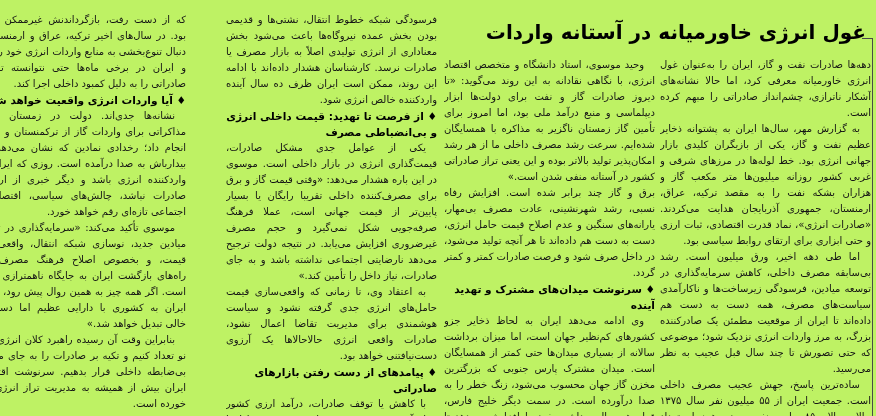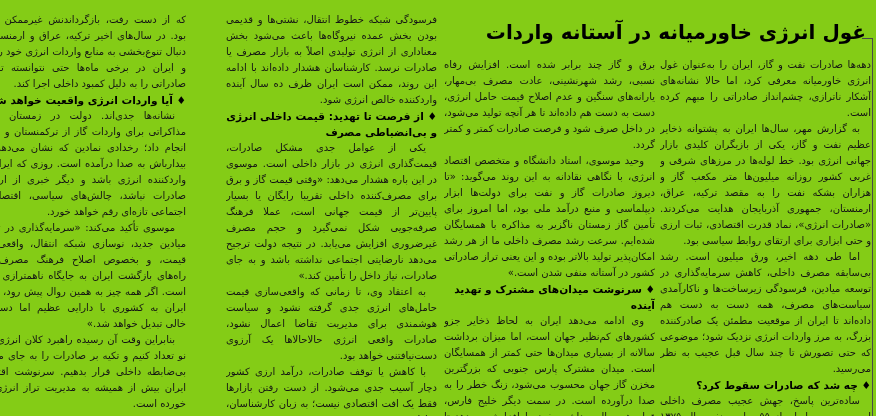--- a/index.html
+++ b/index.html
@@ -5,21 +5,21 @@
   html,body{margin:0;padding:0;}
   body{
     width:876px;height:416px;
     background:#ffffff;
     font-family:"DejaVu Sans",sans-serif;
     color:#141414;
     direction:rtl;
     position:relative;
     overflow:hidden;
   }
-  .page{position:absolute;inset:0;background:#84cc16;}
+  .page{position:absolute;inset:0;background:#bef264;}
   .headline{
     position:absolute;top:3px;right:10px;width:360px;
     font-size:20px;font-weight:bold;color:#000;
     text-align:right;line-height:1.6;
     letter-spacing:-0.2px;
     white-space:nowrap;
   }
   .border-right{
     position:absolute;right:3px;top:38px;bottom:0;width:1px;background:#4a4a4a;
   }
@@ -53,34 +53,34 @@
 
   <h1 class="headline">غول انرژی خاورمیانه در آستانه واردات</h1>
 
   <div class="border-tick"></div>
   <div class="border-right"></div>
 
   <div class="col col-1">
       <div class="p noindent">دهه‌ها صادرات نفت و گاز، ایران را به‌عنوان غول انرژی خاورمیانه معرفی کرد، اما حالا نشانه‌های آشکار ناترازی، چشم‌انداز صادراتی را مبهم کرده است.</div>
       <div class="p">به گزارش مهر، سال‌ها ایران به پشتوانه ذخایر عظیم نفت و گاز، یکی از بازیگران کلیدی بازار جهانی انرژی بود. خط لوله‌ها در مرزهای شرقی و غربی کشور روزانه میلیون‌ها متر مکعب گاز و هزاران بشکه نفت را به مقصد ترکیه، عراق، ارمنستان، جمهوری آذربایجان هدایت می‌کردند. «صادرات انرژی»، نماد قدرت اقتصادی، ثبات ارزی و حتی ابزاری برای ارتقای روابط سیاسی بود.</div>
       <div class="p">اما طی دهه اخیر، ورق میلیون است. رشد بی‌سابقه مصرف داخلی، کاهش سرمایه‌گذاری در توسعه میادین، فرسودگی زیرساخت‌ها و ناکارآمدی سیاست‌های مصرف، همه دست به دست هم داده‌اند تا ایران از موقعیت مطمئن یک صادرکننده بزرگ، به مرز واردات انرژی نزدیک شود؛ موضوعی که حتی تصورش تا چند سال قبل عجیب به نظر می‌رسید.</div>
-      <div class="h">♦ چه شد که صادرات سقوط کرد؟</div>
       <div class="p">ساده‌ترین پاسخ، جهش عجیب مصرف داخلی است. جمعیت ایران از ۵۵ میلیون نفر سال ۱۳۷۵ حالا به بالای ۸۵ میلیون نفر رسیده، همزمان تعداد مشترکین</div>
     </div>
   <div class="col col-2">
+      <div class="p">وحید موسوی، استاد دانشگاه و متخصص اقتصاد انرژی، با نگاهی نقادانه به این روند می‌گوید: «تا دیروز صادرات گاز و نفت برای دولت‌ها ابزار دیپلماسی و منبع درآمد ملی بود، اما امروز برای تأمین گاز زمستان ناگزیر به مذاکره با همسایگان شده‌ایم. سرعت رشد مصرف داخلی ما از هر رشد امکان‌پذیر تولید بالاتر بوده و این یعنی تراز صادراتی کشور در آستانه منفی شدن است.»</div>
       <div class="p noindent">برق و گاز چند برابر شده است. افزایش رفاه نسبی، رشد شهرنشینی، عادت مصرف بی‌مهار، یارانه‌های سنگین و عدم اصلاح قیمت حامل انرژی، دست به دست هم داده‌اند تا هر آنچه تولید می‌شود، در داخل صرف شود و فرصت صادرات کمتر و کمتر گردد.</div>
-      <div class="p">وحید موسوی، استاد دانشگاه و متخصص اقتصاد انرژی، با نگاهی نقادانه به این روند می‌گوید: «تا دیروز صادرات گاز و نفت برای دولت‌ها ابزار دیپلماسی و منبع درآمد ملی بود، اما امروز برای تأمین گاز زمستان ناگزیر به مذاکره با همسایگان شده‌ایم. سرعت رشد مصرف داخلی ما از هر رشد امکان‌پذیر تولید بالاتر بوده و این یعنی تراز صادراتی کشور در آستانه منفی شدن است.»</div>
       <div class="h">♦ سرنوشت میدان‌های مشترک و تهدید آینده</div>
       <div class="p">وی ادامه می‌دهد ایران به لحاظ ذخایر جزو کشورهای کم‌نظیر جهان است، اما میزان برداشت سالانه از بسیاری میدان‌ها حتی کمتر از همسایگان است. میدان مشترک پارس جنوبی که بزرگترین مخزن گاز جهان محسوب می‌شود، زنگ خطر را به صدا درآورده است. در سمت دیگر خلیج فارس، قطر هر سال برداشت خود را افزایش می‌دهد تا ناهمترازی در صادرات روز به روز بیشتر شود.</div>
     </div>
   <div class="col col-3">
       <div class="p noindent">فرسودگی شبکه خطوط انتقال، نشتی‌ها و قدیمی بودن بخش عمده نیروگاه‌ها باعث می‌شود بخش معناداری از انرژی تولیدی اصلاً به بازار مصرف یا صادرات نرسد. کارشناسان هشدار داده‌اند با ادامه این روند، ممکن است ایران ظرف ده سال آینده واردکننده خالص انرژی شود.</div>
       <div class="h center">♦ از فرصت تا تهدید: قیمت داخلی انرژی و بی‌انضباطی مصرف</div>
       <div class="p">یکی از عوامل جدی مشکل صادرات، قیمت‌گذاری انرژی در بازار داخلی است. موسوی در این باره هشدار می‌دهد: «وقتی قیمت گاز و برق برای مصرف‌کننده داخلی تقریبا رایگان یا بسیار پایین‌تر از قیمت جهانی است، عملا فرهنگ صرفه‌جویی شکل نمی‌گیرد و حجم مصرف غیرضروری افزایش می‌یابد. در نتیجه دولت ترجیح می‌دهد نارضایتی اجتماعی نداشته باشد و به جای صادرات، نیاز داخل را تأمین کند.»</div>
       <div class="p">به اعتقاد وی، تا زمانی که واقعی‌سازی قیمت حامل‌های انرژی جدی گرفته نشود و سیاست هوشمندی برای مدیریت تقاضا اعمال نشود، صادرات واقعی انرژی حالاحالاها یک آرزوی دست‌نیافتنی خواهد بود.</div>
+      <div class="h">♦ پیامدهای از دست رفتن بازارهای صادراتی</div>
       <div class="p">با کاهش یا توقف صادرات، درآمد ارزی کشور دچار آسیب جدی می‌شود. از دست رفتن بازارها فقط یک افت اقتصادی نیست؛ به زبان کارشناسان، «بازاری</div>
     </div>
   <div class="col col-4">
       <div class="p noindent">که از دست رفت، بازگرداندنش غیرممکن خواهد بود. در سال‌های اخیر ترکیه، عراق و ارمنستان به دنبال تنوع‌بخشی به منابع واردات انرژی خود رفته‌اند و ایران در برخی ماه‌ها حتی نتوانسته تعهدات صادراتی را به دلیل کمبود داخلی اجرا کند.</div>
       <div class="h">♦ آیا واردات انرژی واقعیت خواهد شد؟</div>
       <div class="p">نشانه‌ها جدی‌اند. دولت در زمستان 1087 مذاکراتی برای واردات گاز از ترکمنستان و روسیه انجام داد؛ رخدادی نمادین که نشان می‌دهد زنگ بیدارباش به صدا درآمده است. روزی که ایران تنها واردکننده انرژی باشد و دیگر خبری از ارزآوری صادرات نباشد، چالش‌های سیاسی، اقتصادی و اجتماعی تازه‌ای رقم خواهد خورد.</div>
       <div class="p">موسوی تأکید می‌کند: «سرمایه‌گذاری در توسعه میادین جدید، نوسازی شبکه انتقال، واقعی‌سازی قیمت، و بخصوص اصلاح فرهنگ مصرف، تنها راه‌های بازگشت ایران به جایگاه ناهمترازی انرژی است. اگر همه چیز به همین روال پیش رود، بزودی ایران به کشوری با دارایی عظیم اما دست‌های خالی تبدیل خواهد شد.»</div>
       <div class="p">بنابراین وقت آن رسیده راهبرد کلان انرژی را از نو تعداد کنیم و تکیه بر صادرات را به جای مصرف بی‌ضابطه داخلی قرار بدهیم. سرنوشت اقتصادی ایران بیش از همیشه به مدیریت تراز انرژی گره خورده است.</div>
     </div>
 

